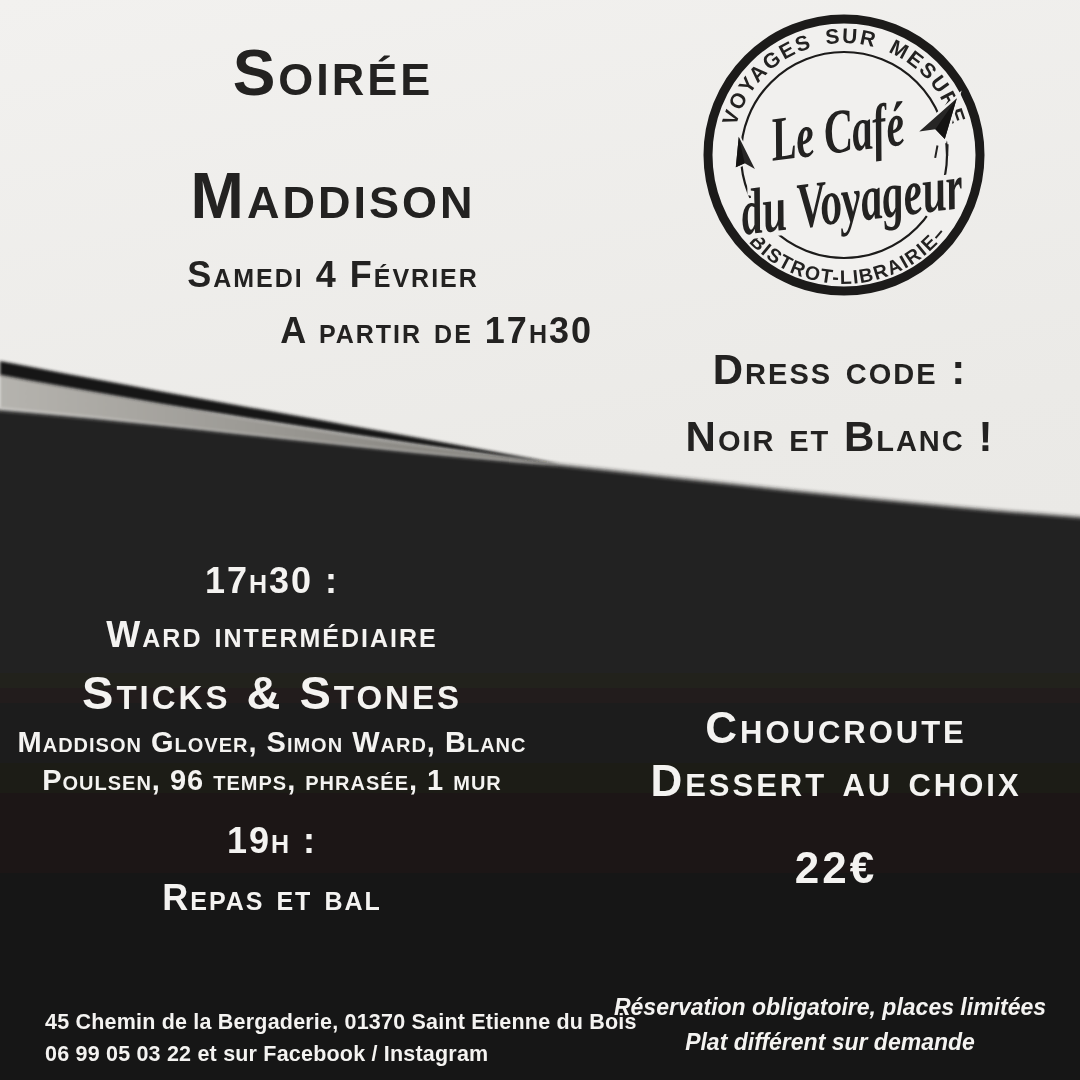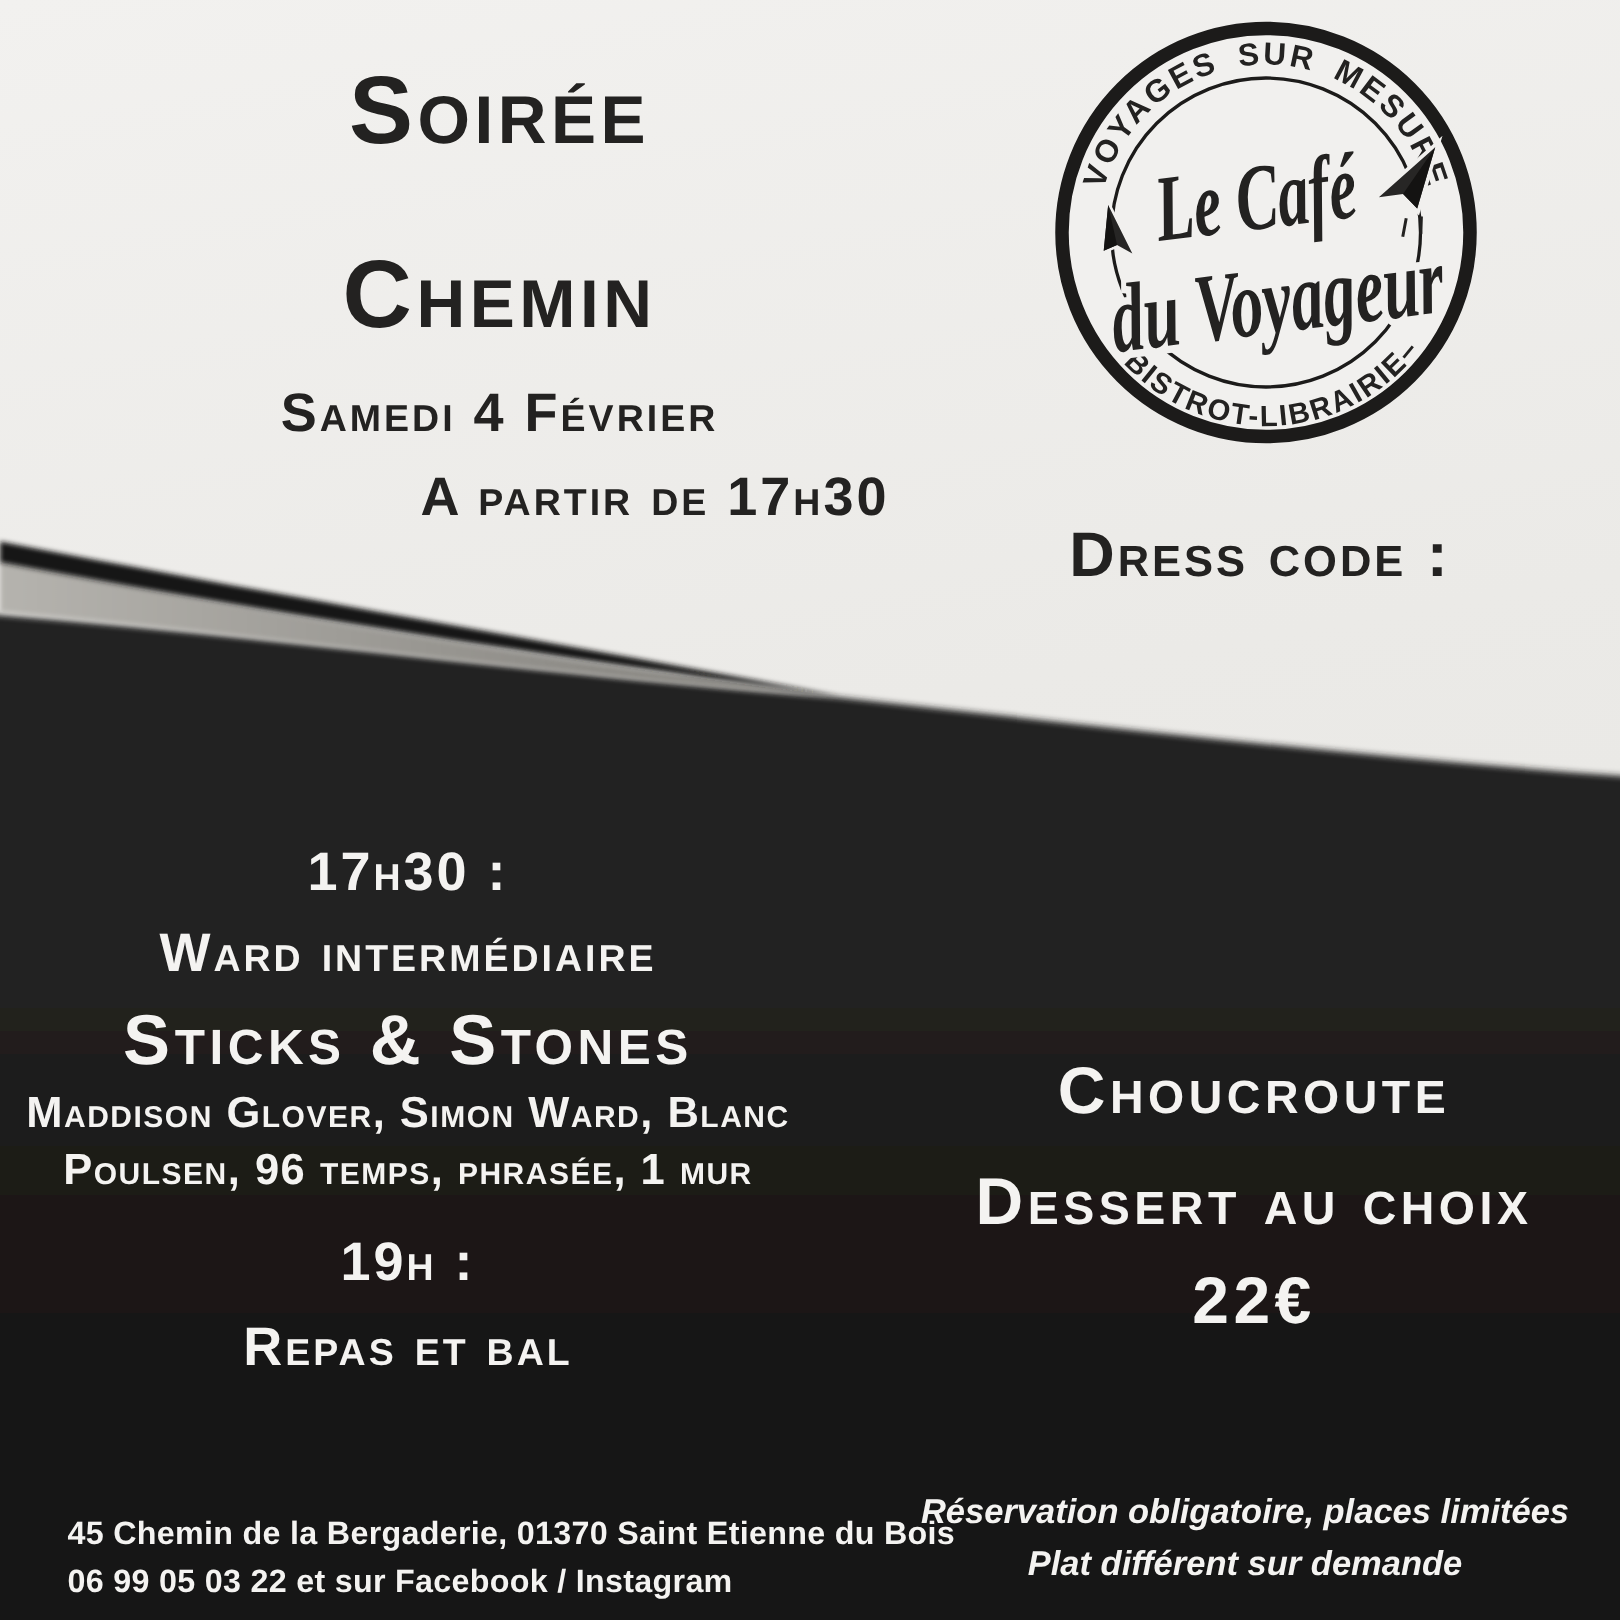--- a/index.html
+++ b/index.html
@@ -43,21 +43,21 @@
   .p-workshop{top:614px;font-size:36px;}
   .p-name{top:665px;font-size:47px;letter-spacing:3px;}
   .p-ch1{top:726px;font-size:29px;letter-spacing:1px;}
   .p-ch2{top:764px;font-size:29px;letter-spacing:1px;}
   .p-time2{top:820px;font-size:36px;}
   .p-evening{top:877px;font-size:36px;}
 
   
   .menu{left:618px;width:420px;font-size:44px;letter-spacing:3px;}
   .m1{top:703px;}
-  .m2{top:777px;}
+  .m2{top:756px;}
   .m3{top:843px;}
 
   
   .footer-left{
     left:45px;top:1006px;width:560px;
     font-size:21.5px;font-weight:700;line-height:1.5;
     color:var(--light-text);letter-spacing:0.2px;
   }
   .footer-right{
     left:590px;top:990px;width:480px;text-align:center;
@@ -106,25 +106,26 @@
 
       <path filter="url(#soft1)" fill="url(#blackGrad)" d="M-10,409 C180,424 380,451 560,465 C740,485 920,506 1090,518 L1090,1090 L-10,1090 Z"></path>
 
       <path filter="url(#soft2)" fill="url(#sliverGrad)" d="M0,374 C180,410 380,442 558,464 C380,452 180,424 0,408 Z"></path>
 
       <path filter="url(#soft2)" fill="#161514" d="M0,361 C180,396 380,430 560,464 C380,440 180,409 0,375 Z"></path>
     </svg>
   </div>
 
   <div class="line center title t1 sc">Soirée</div>
-  <div class="line center title t2 sc">Chemin</div>
+  <div class="line center title t2 sc">Maddison</div>
   <div class="line center date d1 sc">Samedi 4 Février</div>
   <div class="line center date d2 sc">A partir de 17h30</div>
 
   <div class="line center dress dr1 sc">Dress code :</div>
+  <div class="line center dress dr2 sc">Noir et Blanc !</div>
 
   <div class="logo">
     <svg width="300" height="300" viewBox="0 0 300 300">
       <defs>
         <path id="arcTopPath" d="M 38 150 A 112 112 0 1 1 262 150" fill="none"></path>
         <path id="arcBottomPath" d="M 21 150 A 129 129 0 0 0 279 150" fill="none"></path>
       </defs>
       <circle cx="150" cy="150" r="136" fill="var(--badge-bg)" stroke="#1c1b1a" stroke-width="9"></circle>
       <circle cx="150" cy="150" r="103" fill="none" stroke="#1c1b1a" stroke-width="2.2"></circle>
       <text class="arc-text arc-top">

